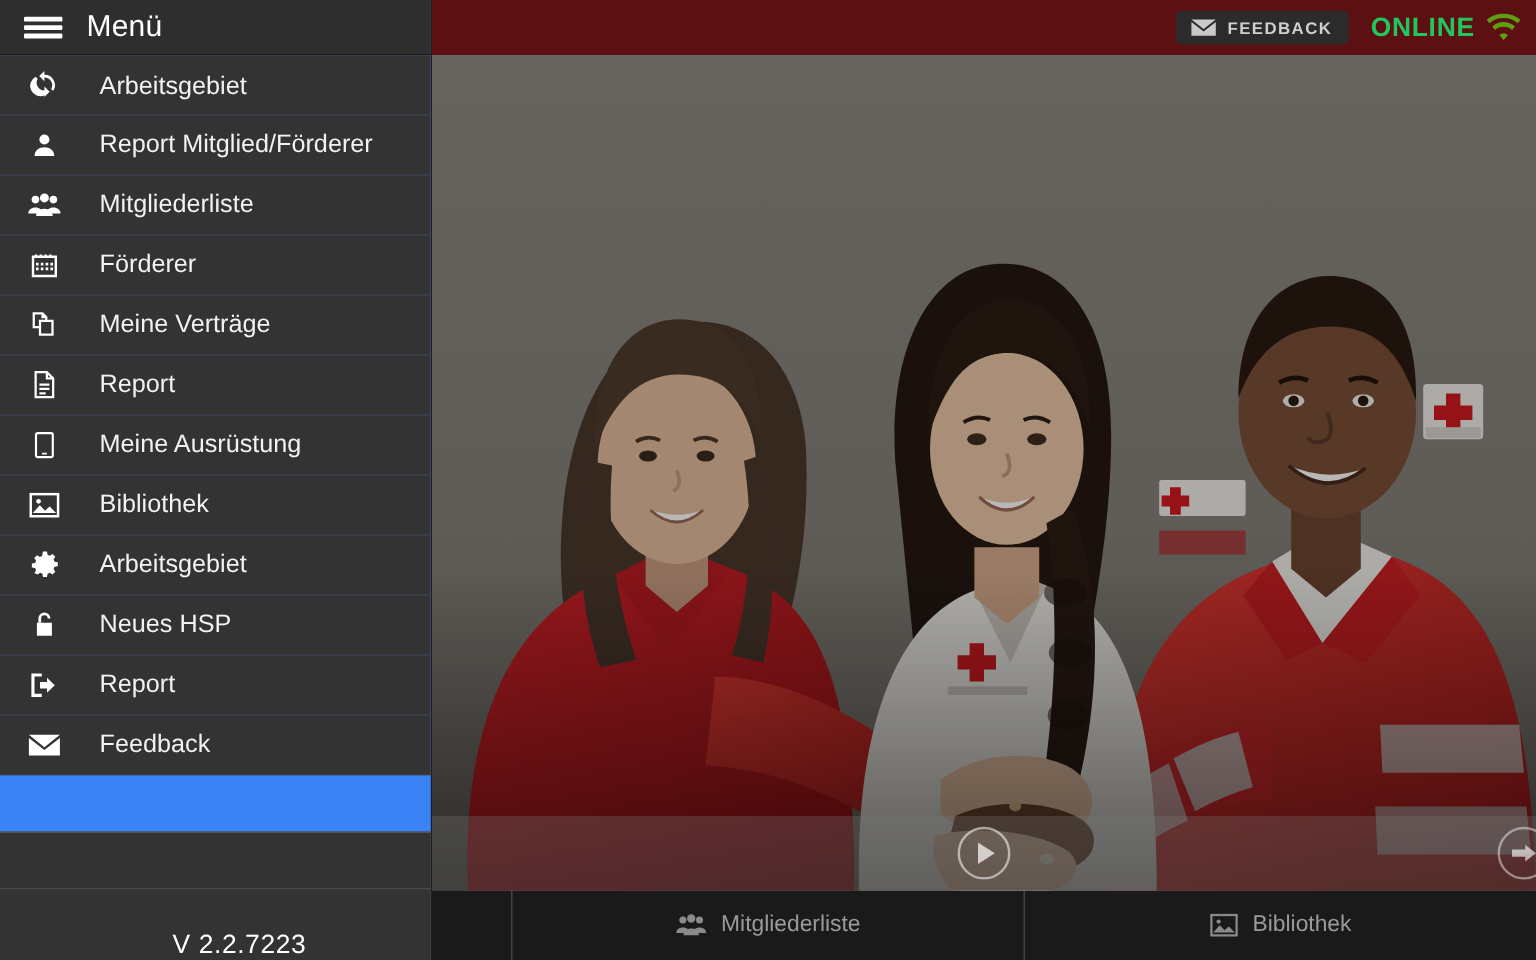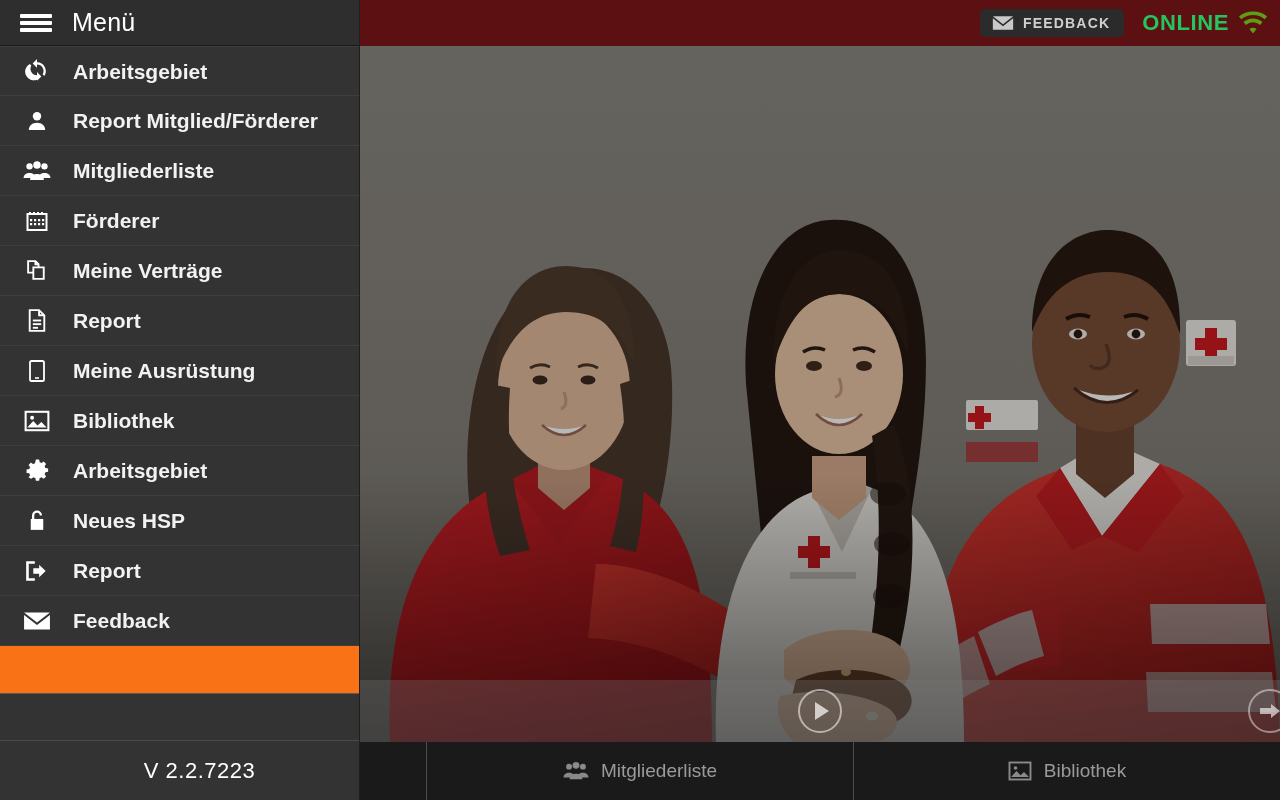--- a/index.html
+++ b/index.html
@@ -7,21 +7,21 @@
     width:1280px; height:800px;
     background:#1a1a1a;
     font-family:"Liberation Sans", sans-serif;
     overflow:hidden;
   }
   #app { position:relative; width:1280px; height:800px; display:flex; }
 
   
   #sidebar {
     width:360px; height:800px;
-    background:#f97316;
+    background:#3b82f6;
     display:flex; flex-direction:column;
     position:relative; z-index:5;
     border-right:1px solid #1f1f1f;
   }
   #sidebar-header {
     height:46px; min-height:46px;
     display:flex; align-items:center;
     background:#2e2e2e;
     border-bottom:1px solid #1a1a1a;
     padding-left:20px;
@@ -41,28 +41,28 @@
     background:#333333;
   }
   .nav-item:first-child { border-top:1px solid #3e3e3e; }
   .nav-icon {
     width:34px; min-width:34px; height:26px;
     display:flex; align-items:center; justify-content:center;
     color:#ffffff;
   }
   .nav-icon svg { display:block; }
   .nav-label {
-    margin-left:19px; color:#f2f2f2;
-    font-size:21px; font-weight:700; line-height:1;
+    margin-left:29px; color:#f2f2f2;
+    font-size:21px; font-weight:400; line-height:1;
     white-space:nowrap;
   }
 
   #version-bar {
     height:60px; min-height:60px;
-    display:flex; align-items:center; justify-content:center;
+    display:flex; align-items:flex-end; justify-content:center;
     background:#333333;
     border-top:1px solid #4a4a4a;
     padding-left:40px;
   }
   #version-text { color:#ffffff; font-size:22px; letter-spacing:0.5px; }
   #sidebar-filler { flex:1 1 auto; background:#333333; border-top:1px solid #5a5a5a; }
 
   
   #main { position:relative; width:920px; height:800px; display:flex; flex-direction:column; background:#1a1a1a; }
 

